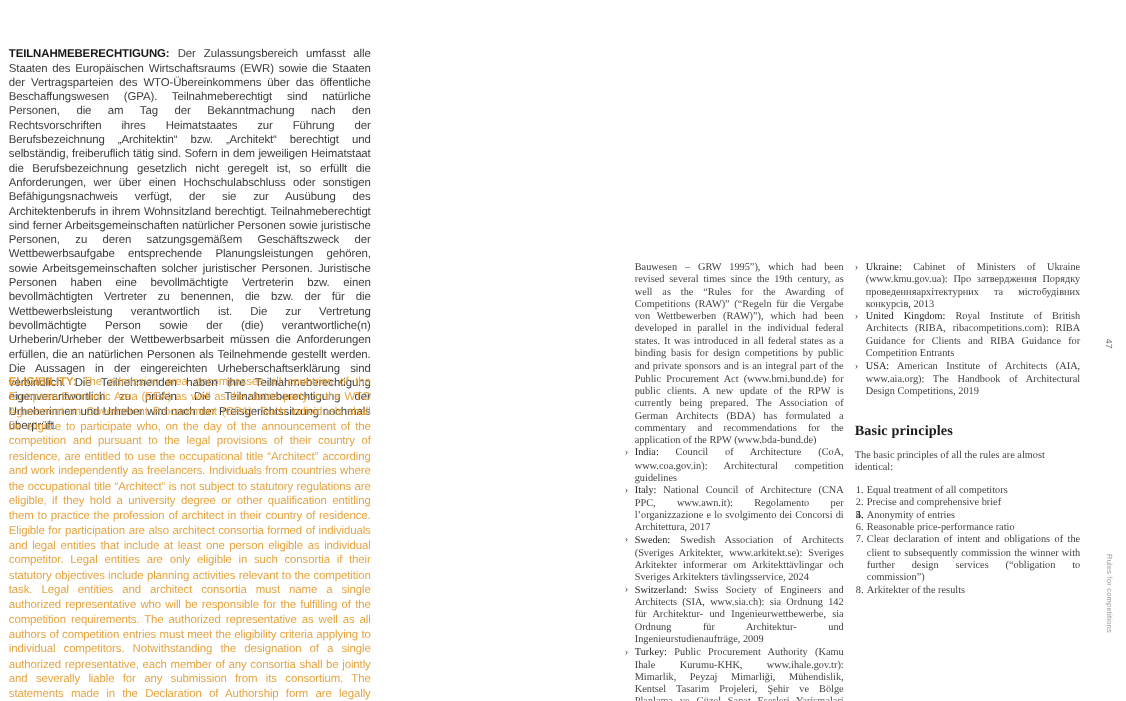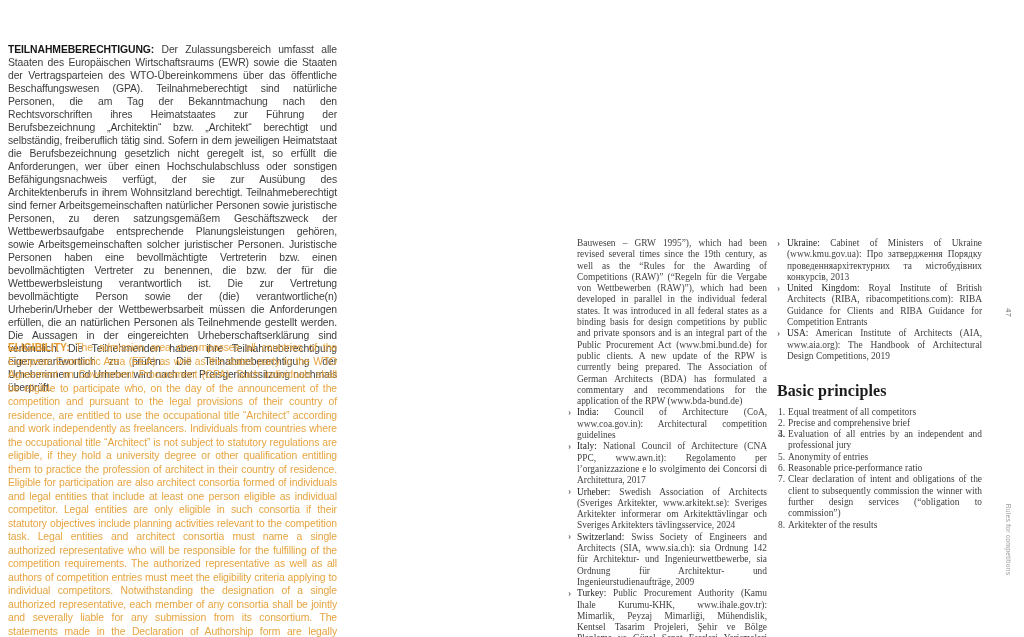--- a/index.html
+++ b/index.html
@@ -44,21 +44,21 @@
   .right-col .entry { padding-left: 10px; }
   .entry .bullet {
     position: absolute; left: 0; top: -0.5px;
     font-weight: 400; color: #3e3e3e;
   }
   .entry b { color: #1d1d1d; font-weight: 400; }
 
   .bp-heading {
     margin: 23px 0 0 0;
     font-family: "Liberation Serif", "DejaVu Serif", serif;
-    font-size: 16px; font-weight: 700; color: #1c1c1c;
+    font-size: 13px; font-weight: 700; color: #1c1c1c;
     text-align: left; letter-spacing: 0.1px;
   }
   .bp-intro { margin: 12px 0 0 0; text-align: left; }
   .bp-list { margin: 10px 0 0 0; padding: 0; list-style: none; }
   .bp-list li { position: relative; padding-left: 11px; }
   .bp-list .num { position: absolute; left: 1px; top: 0; }
 
   
   .page-number {
     position: absolute; left: 998px; top: 308px; width: 20px;
@@ -97,21 +97,21 @@
       <b>India:</b>
       <span>Council of Architecture (CoA, www.coa.gov.in): Architectural competition guidelines</span>
     </div>
     <div class="entry">
       <span class="bullet">›</span>
       <b>Italy:</b>
       <span>National Council of Architecture (CNA PPC, www.awn.it): Regolamento per l’organizzazione e lo svolgimento dei Concorsi di Architettura, 2017</span>
     </div>
     <div class="entry">
       <span class="bullet">›</span>
-      <b>Urheber:</b>
+      <b>Sweden:</b>
       <span>Swedish Association of Architects (Sveriges Arkitekter, www.arkitekt.se): Sveriges Arkitekter informerar om Arkitekttävlingar och Sveriges Arkitekters tävlingsservice, 2024</span>
     </div>
     <div class="entry">
       <span class="bullet">›</span>
       <b>Switzerland:</b>
       <span>Swiss Society of Engineers and Architects (SIA, www.sia.ch): sia Ordnung 142 für Architektur- und Ingenieurwettbewerbe, sia Ordnung für Architektur- und Ingenieurstudienaufträge, 2009</span>
     </div>
     <div class="entry">
       <span class="bullet">›</span>
       <b>Turkey:</b>
@@ -130,26 +130,27 @@
       <b>United Kingdom:</b>
       <span>Royal Institute of British Architects (RIBA, ribacompetitions.com): RIBA Guidance for Clients and RIBA Guidance for Competition Entrants</span>
     </div>
     <div class="entry">
       <span class="bullet">›</span>
       <b>USA:</b>
       <span>American Institute of Architects (AIA, www.aia.org): The Handbook of Architectural Design Competitions, 2019</span>
     </div>
 
     <h2 class="bp-heading">Basic principles</h2>
+    <p class="bp-intro">The basic principles of all the rules are almost identical:</p>
 
     <ol class="bp-list">
       <li><span class="num">1.</span><span>Equal treatment of all competitors</span></li>
       <li><span class="num">2.</span><span>Precise and comprehensive brief</span></li>
       <li><span class="num">3.</span></li>
-      <li><span class="num">4.</span><span>Evaluation of all entries by an independent and professional jury</span></li>
+      <li><span class="num">4.</span></li>
       <li><span class="num">5.</span><span>Anonymity of entries</span></li>
       <li><span class="num">6.</span><span>Reasonable price-performance ratio</span></li>
       <li><span class="num">7.</span><span>Clear declaration of intent and obligations of the client to subsequently commission the winner with further design services (“obligation to commission”)</span></li>
       <li><span class="num">8.</span><span>Arkitekter of the results</span></li>
     </ol>
   </section>
 
   <div class="page-number">47</div>
   <div class="side-label">Rules for competitions</div>
 

